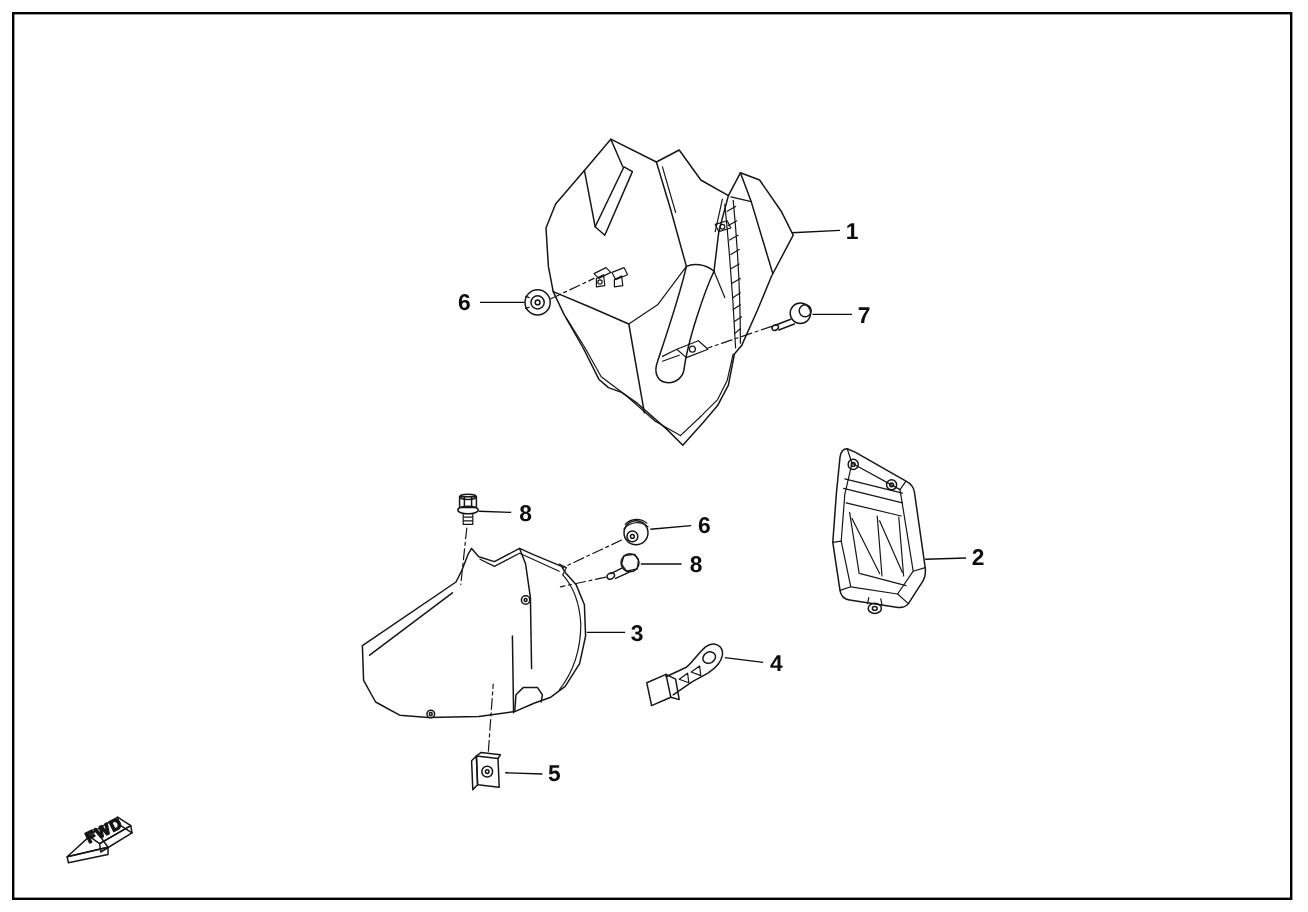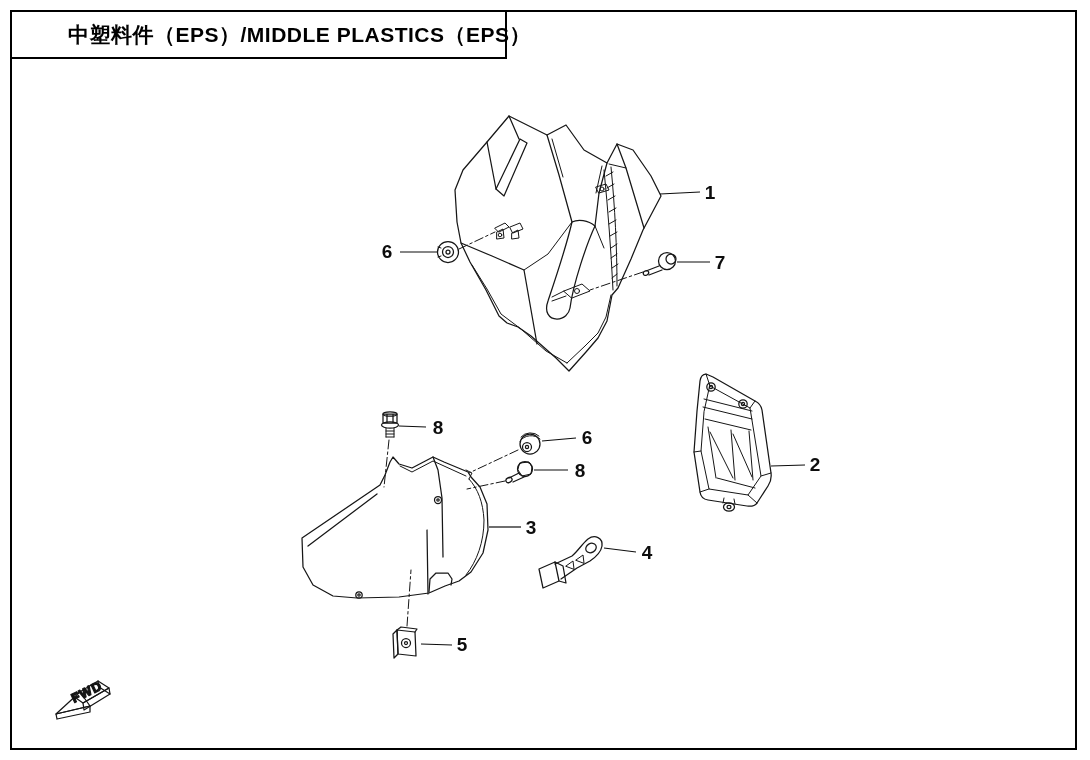--- a/index.html
+++ b/index.html
@@ -19,23 +19,20 @@
   .callout{font-family:"Liberation Sans",sans-serif;font-weight:bold;font-size:19px;
            fill:#0d0d0d;text-anchor:middle;}
   .fwd-text{font-family:"Liberation Sans",sans-serif;font-weight:bold;font-size:13px;
             fill:#0d0d0d;letter-spacing:1px;}
 </style>
 </head>
 <body>
 
 <div class="page">
   <div class="frame"></div>
-  <div class="title-box">
-    <span class="title-text">中塑料件（EPS）/MIDDLE PLASTICS（EPS）</span>
-  </div>
 
   <svg class="art" viewBox="0 0 1090 760" xmlns="http://www.w3.org/2000/svg">
 
     <g class="ln">
       <path d="M509,116 L487,142 L463,170 L455,190 L457,222 L461,243 L470,262 L486,290 L499,316 L507,323 L518,327 L531,336 L556,358 L569,371 L586,352 L598,338 L607,321 L612,295 L618,288 L631,259 L643,230 L661,196 L651,176 L633,150 L617,144 L607,163 L584,150 L566,125 L547,135 Z"></path>
       <path d="M509,116 L519,139"></path>
       <path d="M520,139 L527,143 L504,196 L496,189 Z"></path>
       <path d="M487,142 L496,189"></path>
       <path d="M547,135 L559,175 L572,222"></path>
       <path class="thin" d="M552,139 L563,177"></path>

